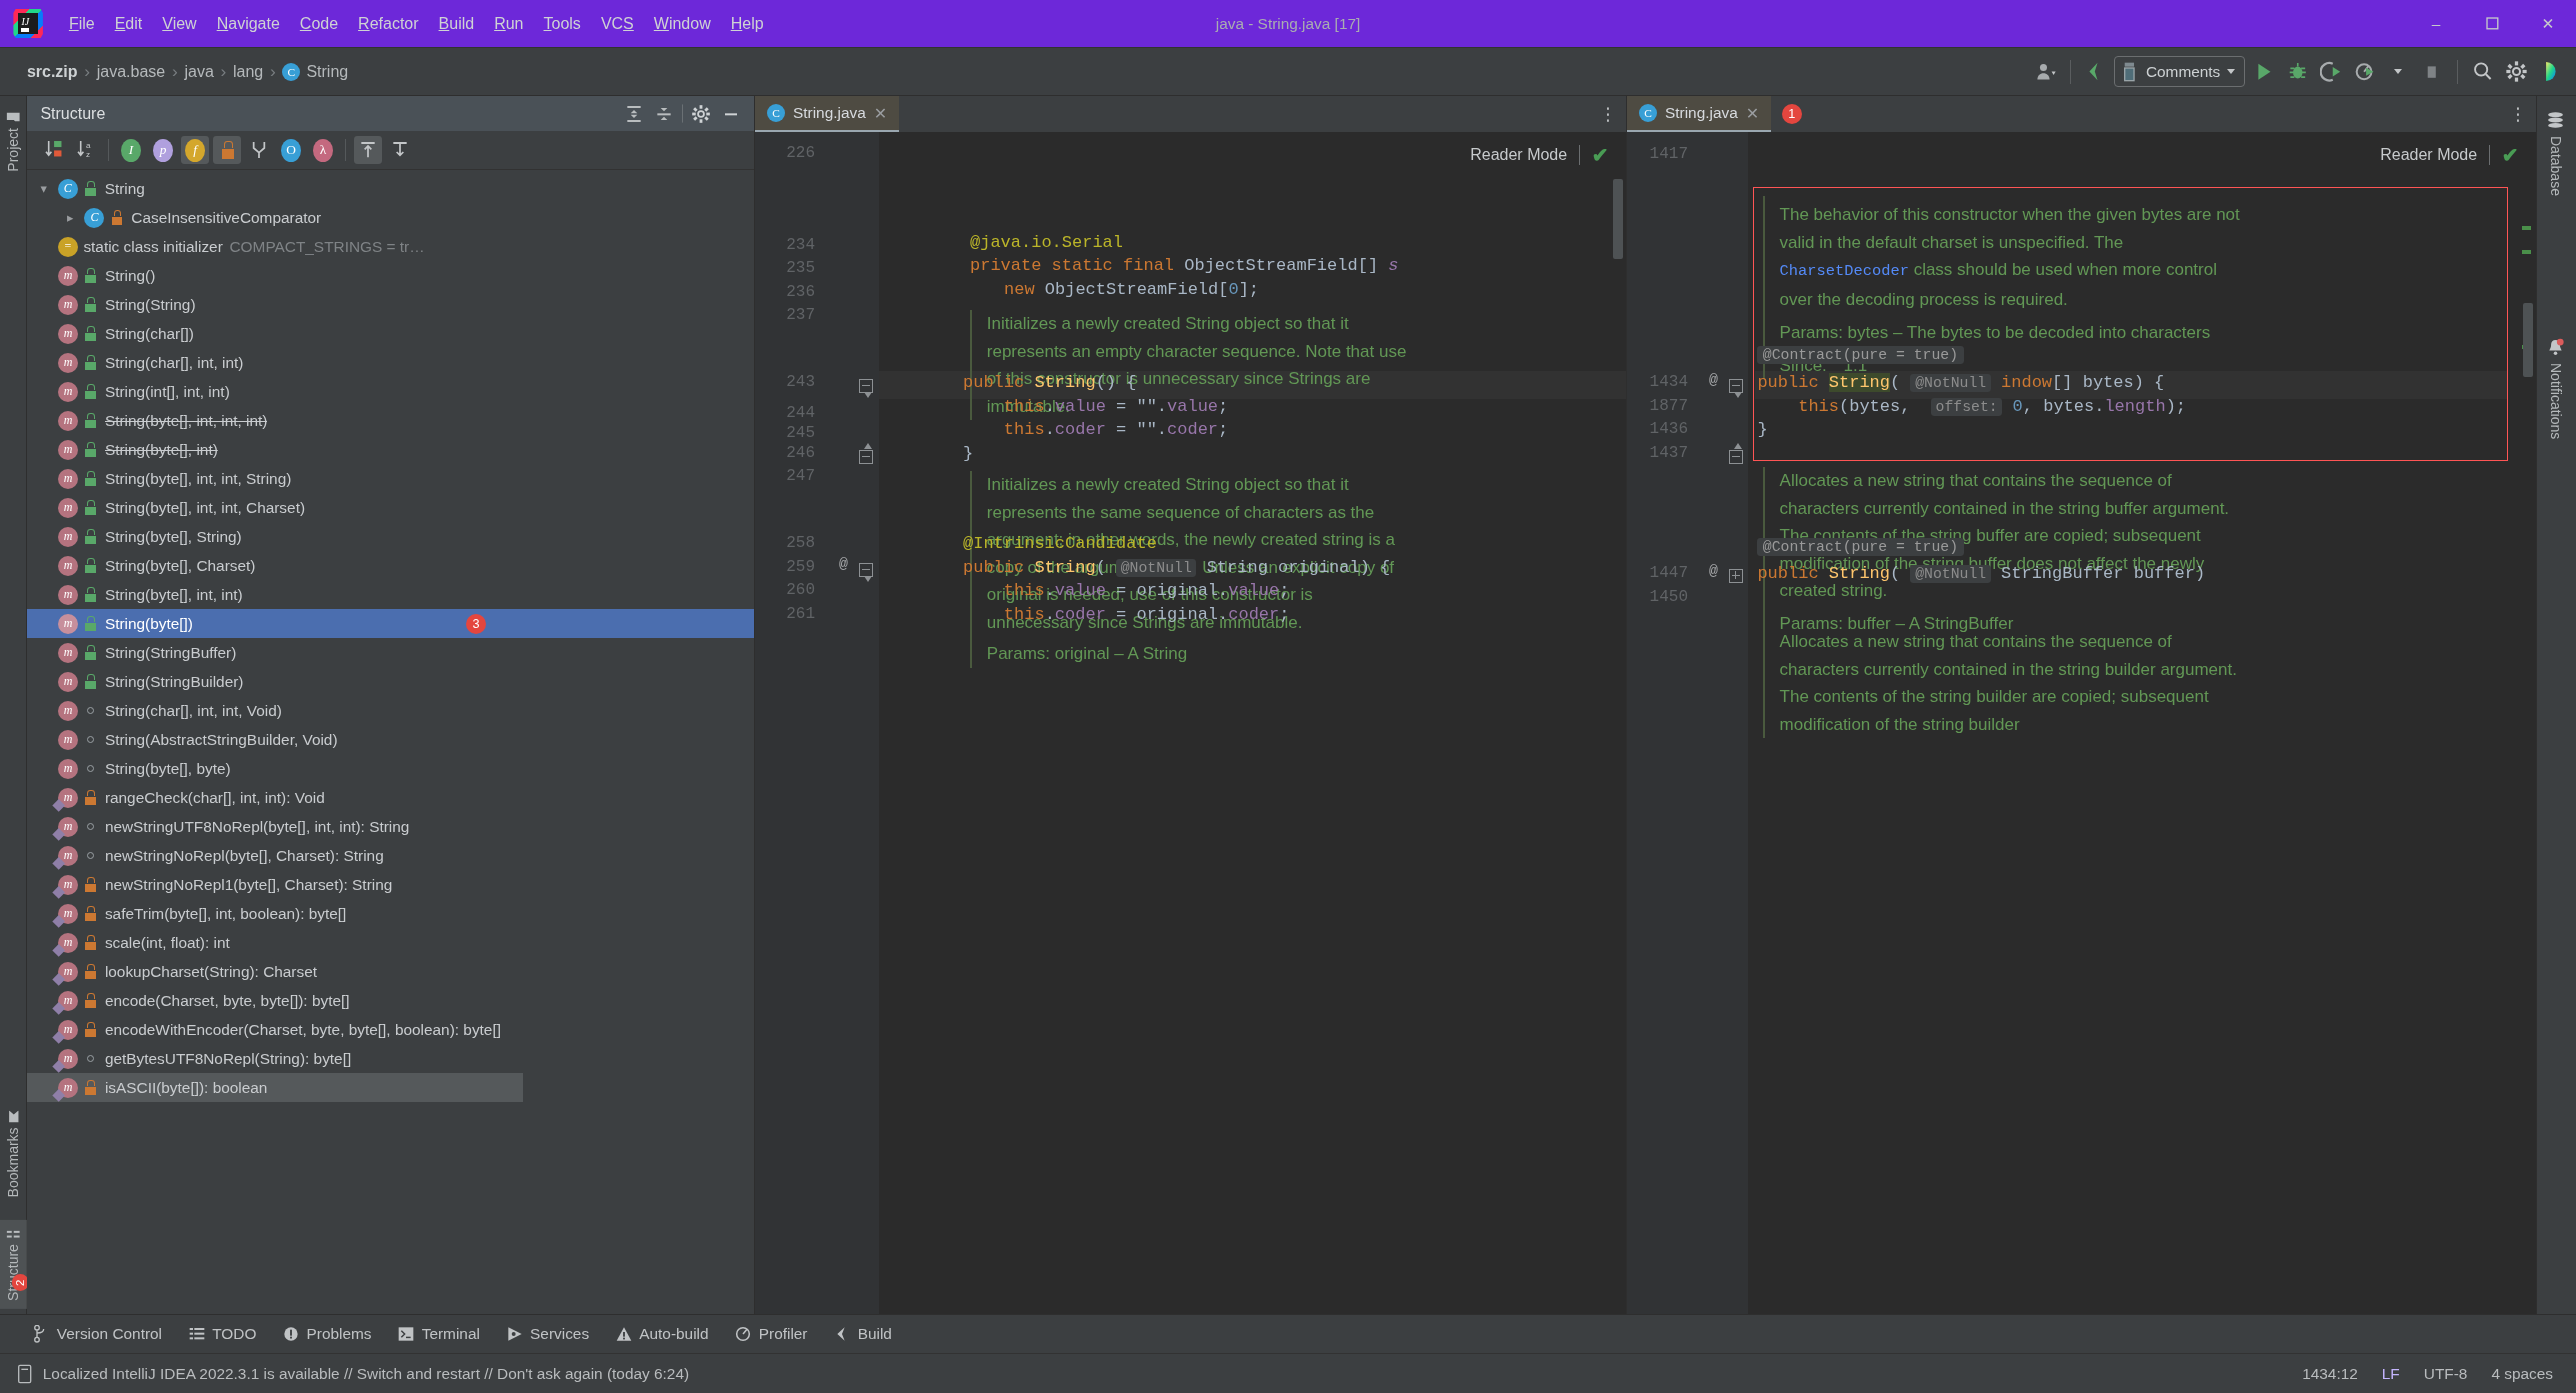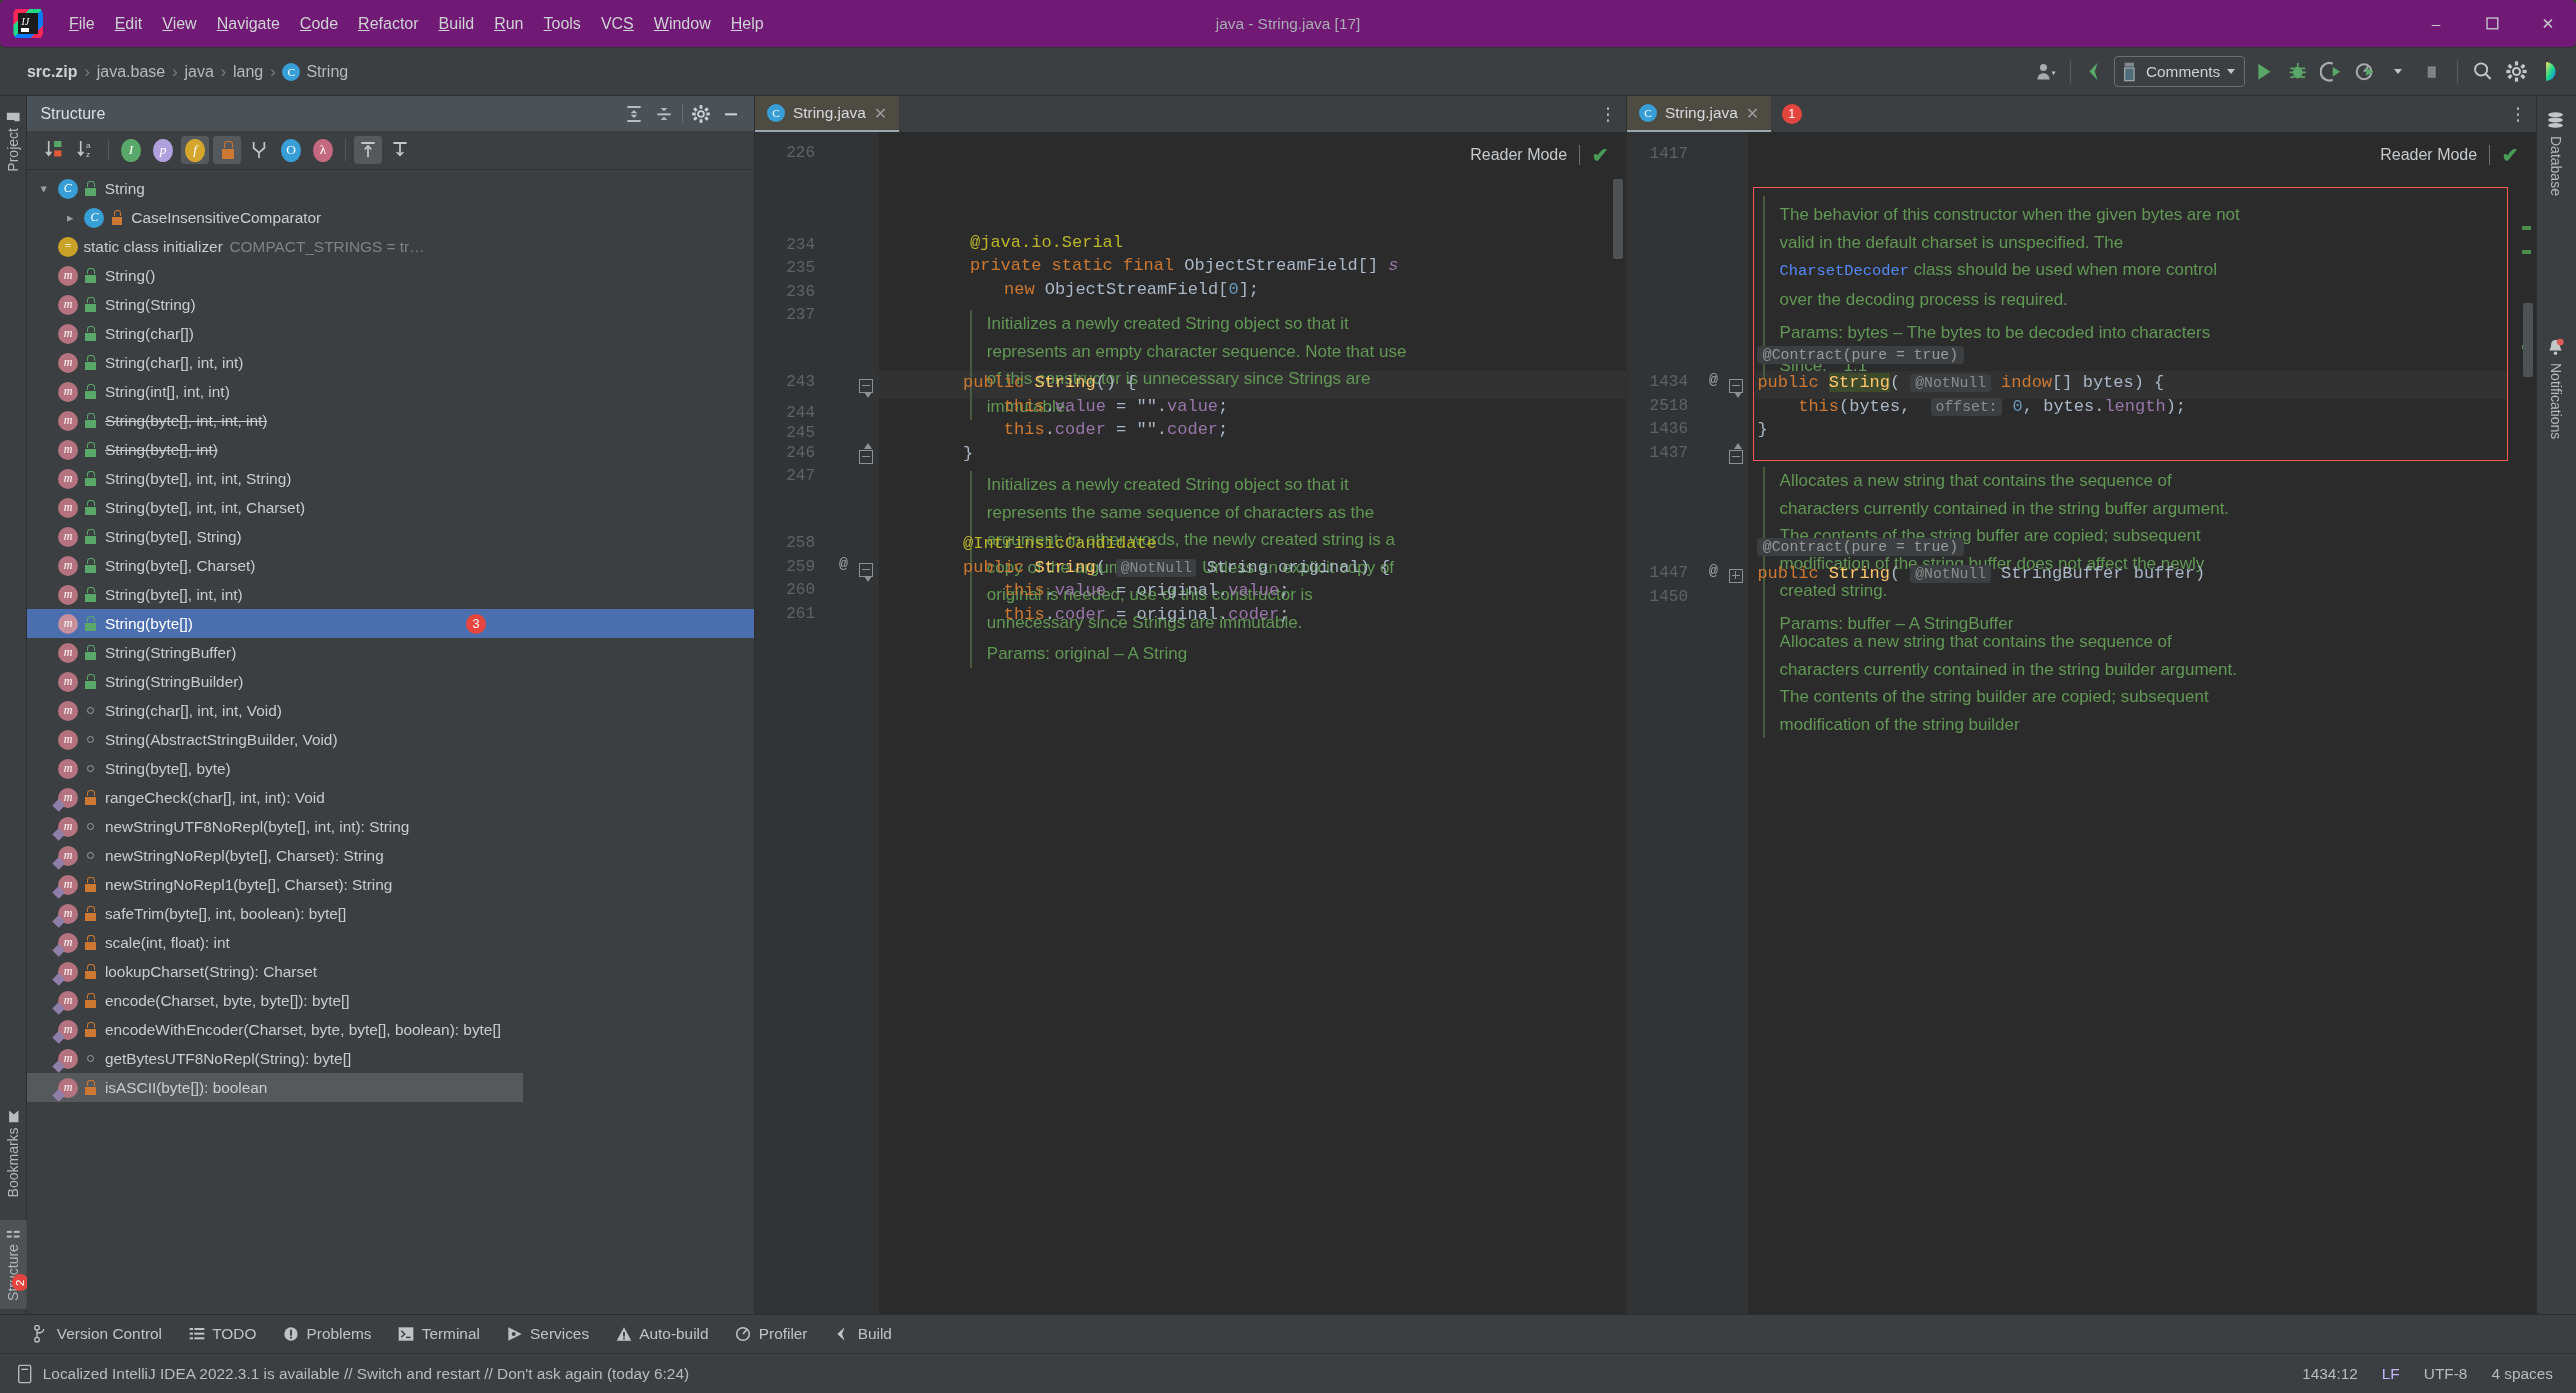--- a/index.html
+++ b/index.html
@@ -7,22 +7,22 @@
     width: 2576px; height: 1393px;
     background: #3c3f41;
     font-family: "Liberation Sans", sans-serif;
     overflow: hidden;
     color: #bbbbbb;
   }
   .app { width: 2576px; height: 1393px; display: flex; flex-direction: column; position: relative; }
 
   
   .titlebar {
-    height: 48px; background: #701a75; display: flex; align-items: center;
-    flex: 0 0 48px; position: relative; border-bottom: 0.7px solid #323232; border-radius: 6px;
+    height: 48px; background: #6d28d9; display: flex; align-items: center;
+    flex: 0 0 48px; position: relative; border-bottom: 0.7px solid #323232;
   }
   .ij-logo { width: 29.5px; height: 29.5px; margin-left: 13.4px; margin-right: 16px; position: relative; flex: 0 0 29.5px; }
   .ij-logo .b1 { position:absolute; left:0; top:0; width:100%; height:100%;
     background: linear-gradient(135deg,#fe2857 0%,#fe2857 28%,#21d789 28%,#21d789 50%,#087cfa 50%,#087cfa 78%,#fe2857 78%);
     clip-path: polygon(8% 0,92% 0,100% 14%,100% 86%,92% 100%,8% 100%,0 86%,0 14%);
   }
   .ij-logo .b2 { position:absolute; left:4.7px; top:4.7px; right:4.7px; bottom:4.7px; background:#1b1b1b; }
   .ij-logo .b3 { position:absolute; left:8px; top:7.4px; color:#fff; font-size:10px; font-family:"Liberation Serif",serif; font-style:italic;}
   .ij-logo .b4 { position:absolute; left:7.4px; bottom:6.7px; width:8px; height:3.4px; background:#fff;}
   .menubar { display: flex; align-items: center; gap: 0px; }
@@ -803,21 +803,21 @@
           </div>
           <span class="tab-badge" style="align-self:center;margin-left:10.7px;">1</span>
           <div class="spacer"></div>
           <div class="tab-kebab">⋮</div>
         </div>
 
         <div class="ebody">
           <div class="gutter r">
             <div class="lineno" style="top:13.4px;right:60px;">1417</div>
             <div class="lineno" style="top:241px;right:60px;">1434</div>
-            <div class="lineno" style="top:265px;right:60px;">2518</div>
+            <div class="lineno" style="top:265px;right:60px;">1877</div>
             <div class="lineno" style="top:288px;right:60px;">1436</div>
             <div class="lineno" style="top:312px;right:60px;">1437</div>
             <div class="lineno" style="top:432px;right:60px;">1447</div>
             <div class="lineno" style="top:456px;right:60px;">1450</div>
             <div class="gmark" style="top:240px; left:82px;">@</div>
             <div class="gmark" style="top:431px; left:82px;">@</div>
             <div class="fold" style="top:244px; left:102px;">
                 <div class="sq"></div>
                 <div class="mn"></div>
                 <div class="tailD"></div>

